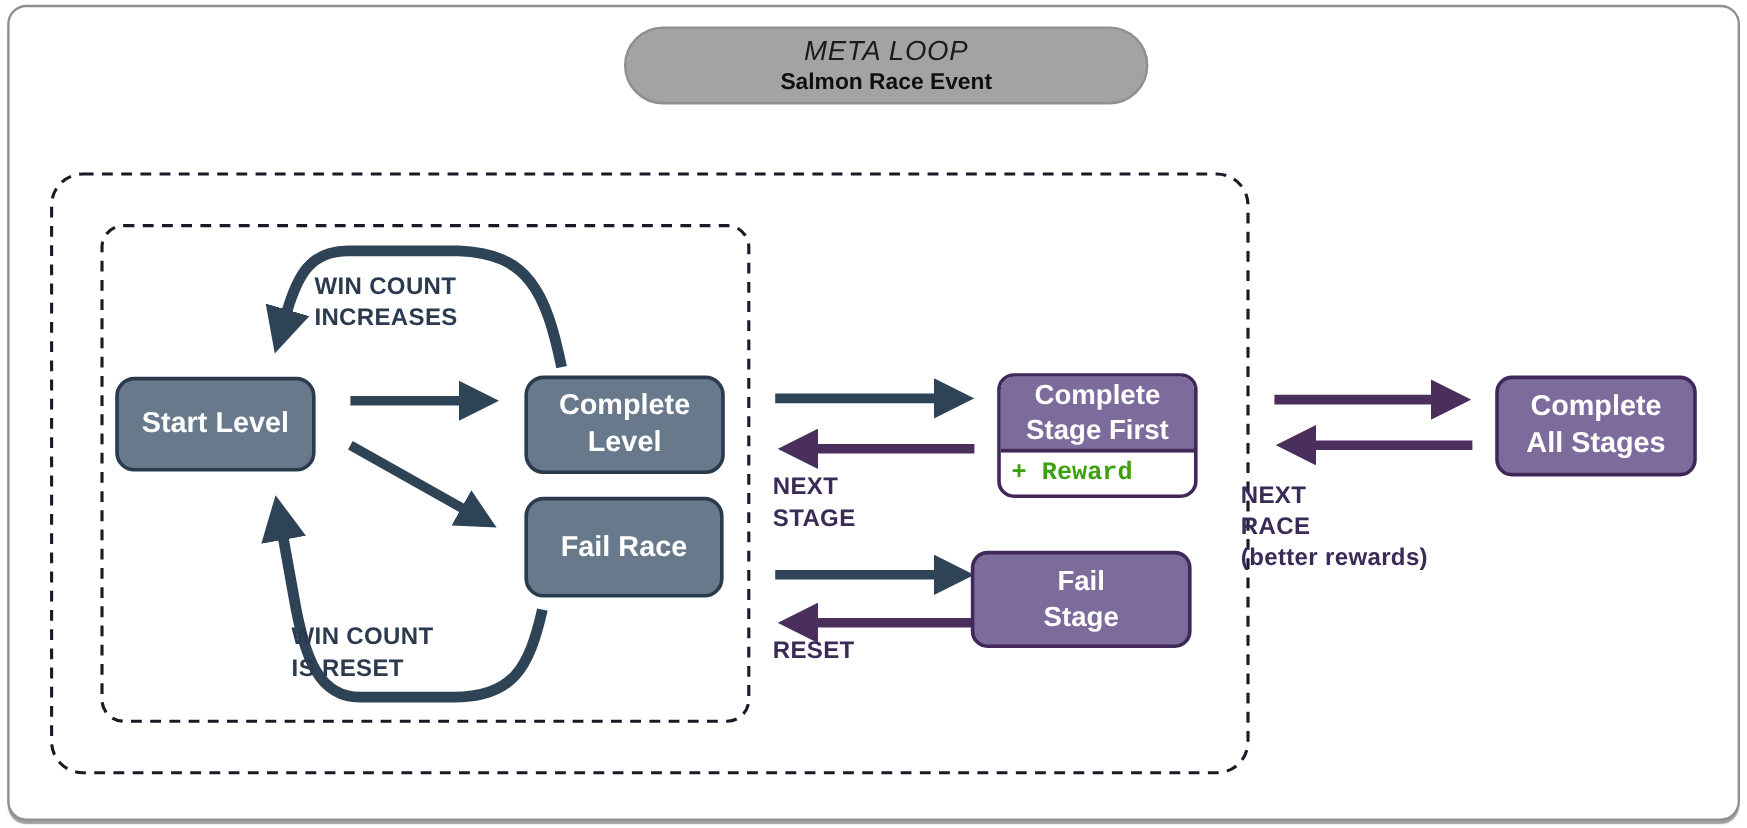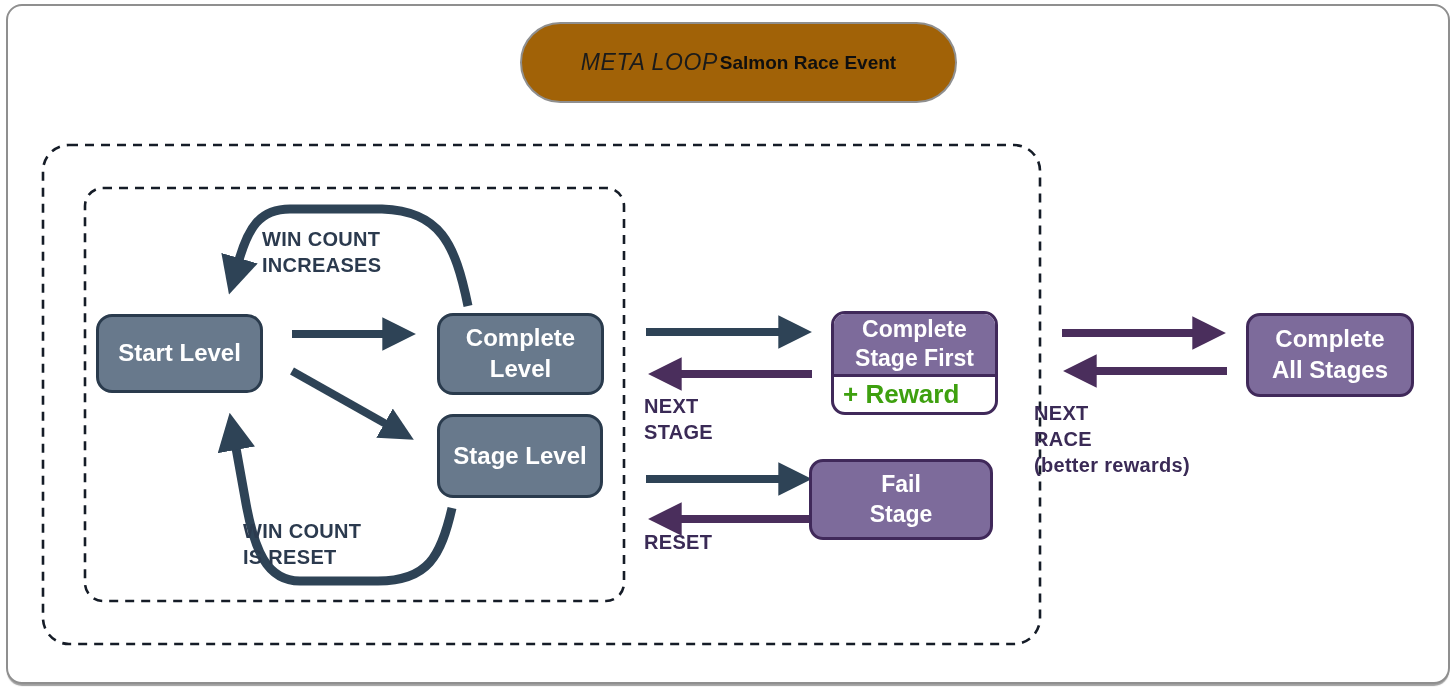--- a/index.html
+++ b/index.html
@@ -11,41 +11,41 @@
   }
   *{box-sizing:border-box;margin:0;padding:0}
   html,body{width:1456px;height:690px;background:#ffffff;
     font-family:"Liberation Sans", sans-serif; position:relative; overflow:hidden;}
   .frame{position:absolute; left:6px; top:4px; width:1444px; height:680px;
     border:2px solid var(--frame-border); border-radius:16px;
     box-shadow:0 3px 1px -1px rgba(80,80,80,.55); background:#fff;}
   .layer{position:absolute; left:0; top:0; width:1456px; height:690px;}
   svg.layer{pointer-events:none;}
 
-  .pill{position:absolute; left:520px; top:22px; width:437px; height:81px;
-    border:2px solid var(--frame-border); border-radius:42px; background:#a16207;
-    display:flex; flex-direction:row; align-items:center; justify-content:center; gap:2px; z-index:3;}
+  .pill{position:absolute; left:520px; top:22px; width:437px; height:65px;
+    border:2px solid var(--frame-border); border-radius:42px; background:#a3a3a3;
+    display:flex; flex-direction:column; align-items:center; justify-content:center; gap:2px; z-index:3;}
   .pill .l1{font-style:italic; font-size:23px; color:#1b1b1b; letter-spacing:.6px;}
   .pill .l2{font-weight:bold; font-size:19px; color:#0f0f0f;}
 
   .node{position:absolute; display:flex; align-items:center; justify-content:center;
     text-align:center; color:#fff; font-weight:bold; font-size:24px; line-height:1.28;
     border-radius:16px; z-index:2; white-space:pre-line;}
   .slate{background:var(--slate-fill); border:3px solid var(--slate-border);}
   .plum{background:var(--purple-fill); border:3px solid var(--purple-border); border-radius:14px;}
 
   .stage-card{position:absolute; left:831px; top:311px; width:167px; height:104px;
     border:3px solid var(--purple-border); border-radius:14px; background:#fff;
     overflow:hidden; z-index:2; display:flex; flex-direction:column;}
   .stage-card .hd{height:63px; background:var(--purple-fill);
     border-bottom:3px solid var(--purple-border);
     display:flex; align-items:center; justify-content:center; text-align:center;
     color:#fff; font-weight:bold; font-size:23px; line-height:1.25; white-space:pre-line;}
   .stage-card .ft{flex:1; display:flex; align-items:center; padding-left:9px;
-    color:var(--green); font-weight:bold; font-size:26px;}
+    color:var(--green); font-weight:bold; font-size:21px;font-family:Liberation Mono, monospace;}
 
   .lbl{position:absolute; font-weight:bold; font-size:20px; line-height:1.3;
     letter-spacing:.3px; white-space:pre-line; z-index:2;}
   .lbl.navy{color:var(--navy-text);}
   .lbl.plumtxt{color:var(--purple-text);}
 
   .stroke-navy{stroke:var(--navy); fill:none;}
   .stroke-purple{stroke:var(--purple); fill:none;}
   .fill-navy{fill:var(--navy);}
   .fill-purple{fill:var(--purple);}
@@ -85,21 +85,21 @@
 </svg>
 
 <div class="pill">
   <span class="l1">META LOOP</span>
   <span class="l2">Salmon Race Event</span>
 </div>
 
 <div class="node slate" style="left:96px; top:314px; width:167px; height:79px;">Start Level</div>
 <div class="node slate" style="left:437px; top:313px; width:167px; height:82px;">Complete
 Level</div>
-<div class="node slate" style="left:437px; top:414px; width:166px; height:84px;">Stage Level</div>
+<div class="node slate" style="left:437px; top:414px; width:166px; height:84px;">Fail Race</div>
 
 <div class="lbl navy" style="left:262px; top:226px; width:185px;">WIN COUNT
 INCREASES</div>
 <div class="lbl navy" style="left:243px; top:518px; width:185px;">WIN COUNT
 IS RESET</div>
 
 <div class="stage-card">
   <div class="hd">Complete
 Stage First</div>
   <div class="ft">+ Reward</div>

